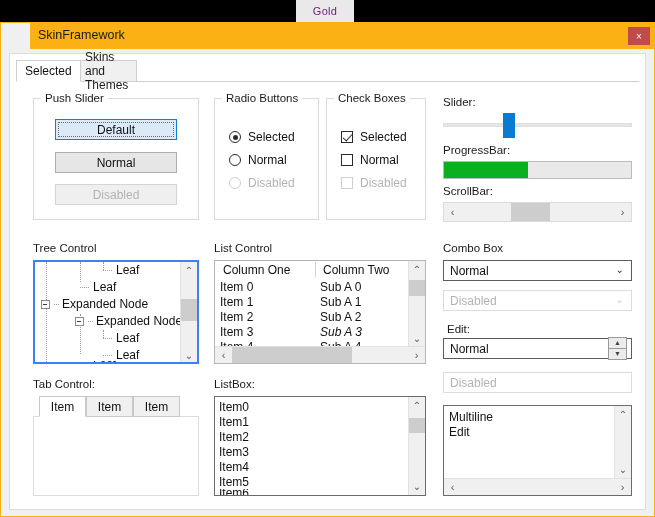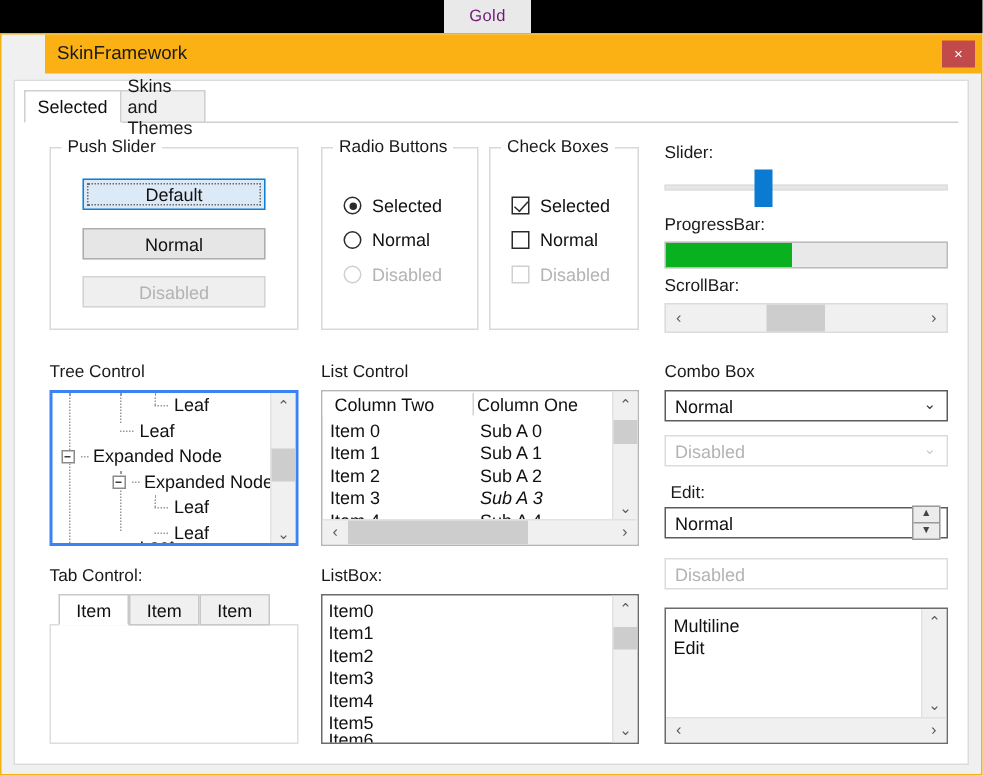--- a/index.html
+++ b/index.html
@@ -270,22 +270,22 @@
           <div class="sb-vtrack">
             <div class="sb-thumb-v" style="top:30%;height:32%;"></div>
           </div>
           <div class="sb-varrow">⌄</div>
         </div>
       </div>
 
       <div class="plain-label" style="left:198px;top:160px;">List Control</div>
       <div class="listctl" style="left:198px;top:178px;width:212px;height:104px;">
         <div class="lc-head">
+          <div class="lc-hcell" style="width:100px;">Column One</div>
           <div class="lc-hcell" style="width:95px;">Column Two</div>
-          <div class="lc-hcell" style="width:100px;">Column One</div>
         </div>
         <div class="lc-hsep" style="left:100px;height:15px;"></div>
 
         <div class="lc-row" style="top:18px;">
           <div class="lc-cell" style="width:100px;">Item 0</div>
           <div class="lc-cell" style="width:95px;">Sub A 0</div>
           </div>
         <div class="lc-row" style="top:33px;">
           <div class="lc-cell" style="width:100px;">Item 1</div>
           <div class="lc-cell" style="width:95px;">Sub A 1</div>

